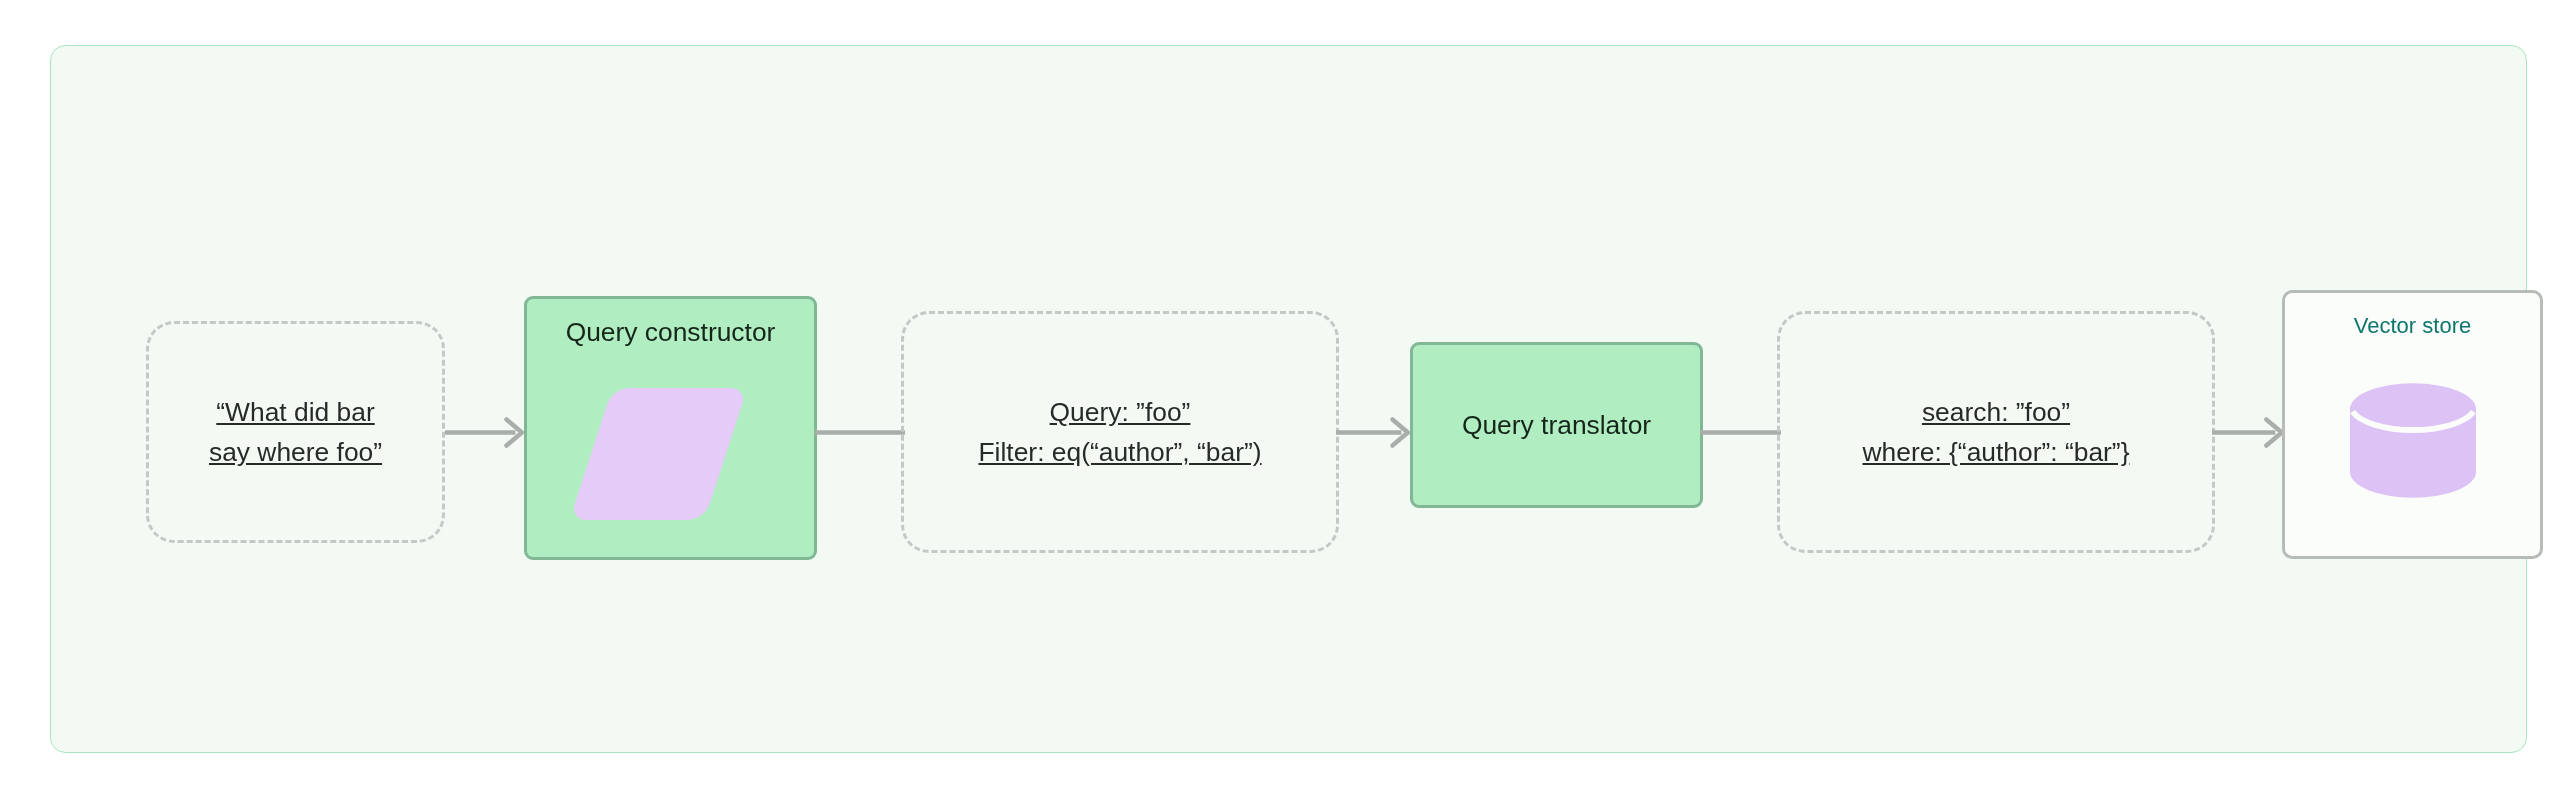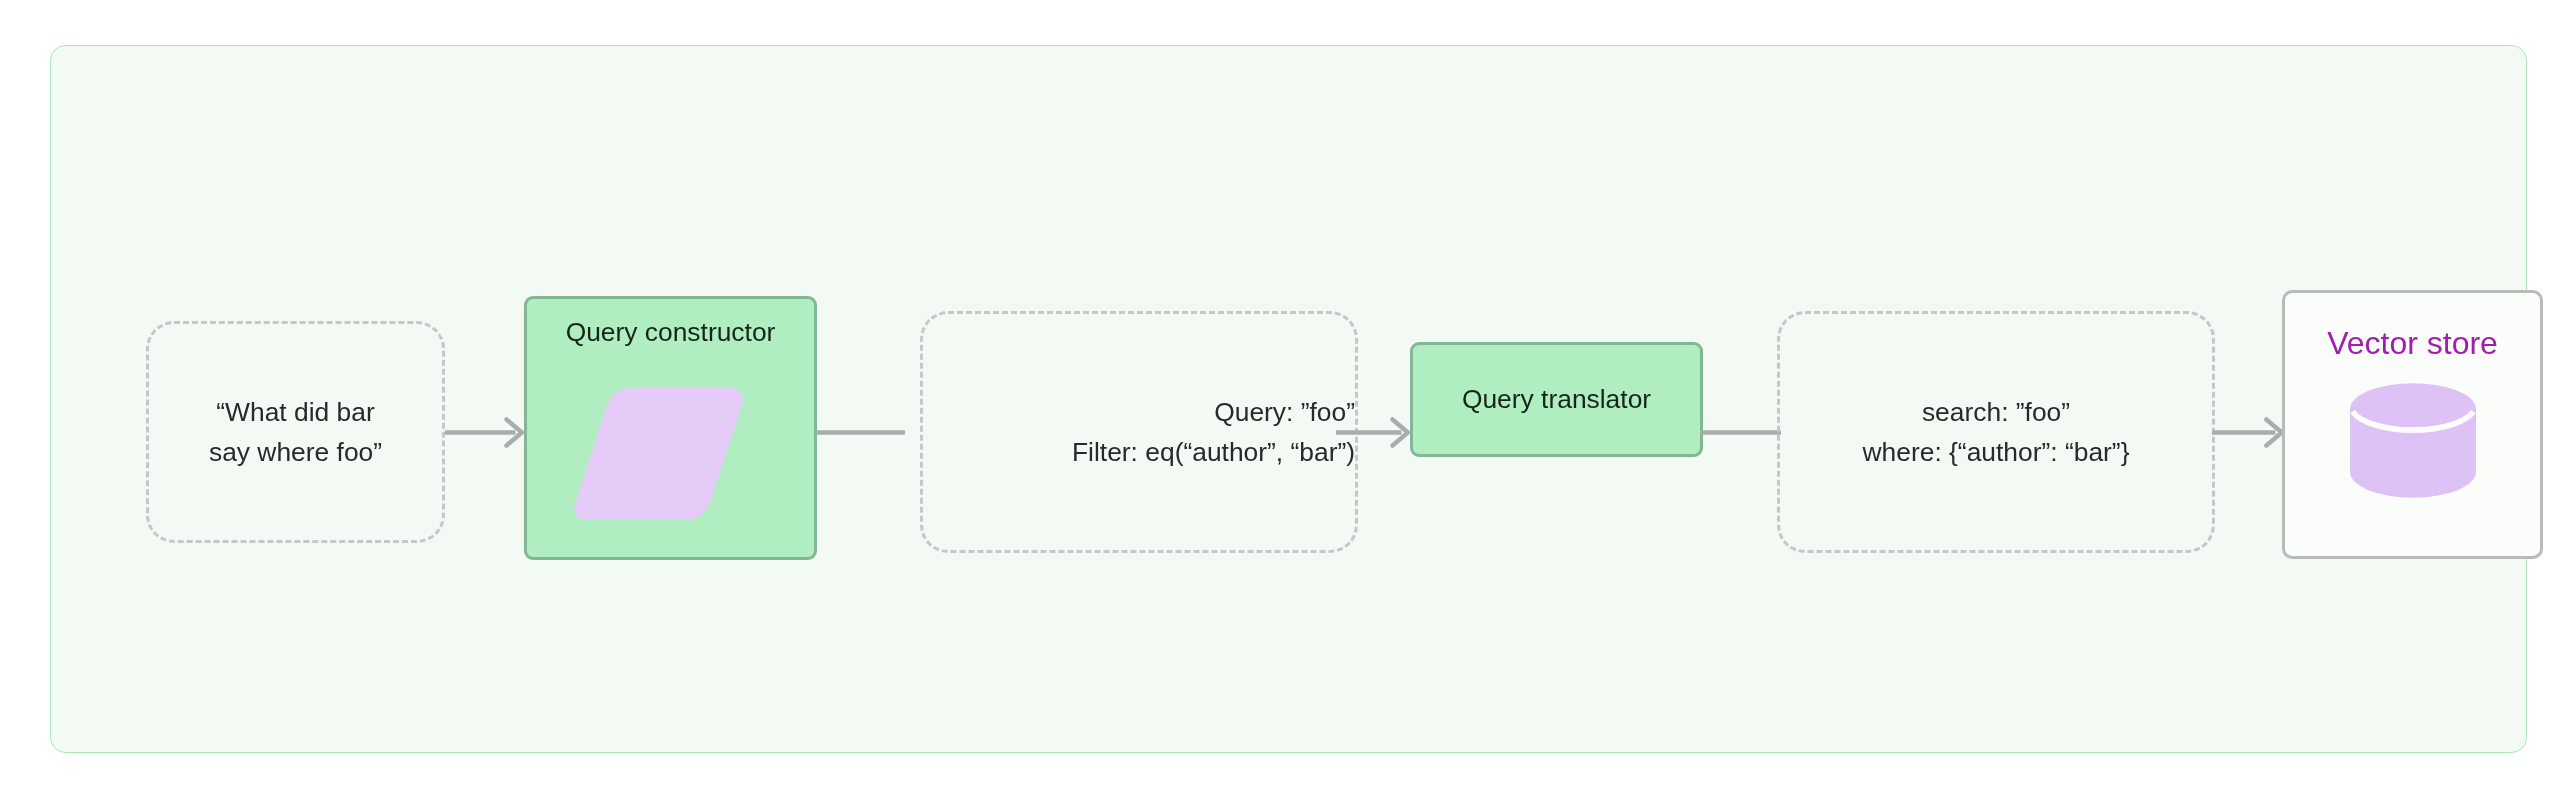--- a/index.html
+++ b/index.html
@@ -72,20 +72,21 @@
     border: 3.9px dashed #c3c9c5;
     border-radius: 28px;
     background: transparent;
   }
   .node-dashed .line {
     font-size: 26.4px;
     color: #252b27;
     line-height: 1.52;
     white-space: nowrap;
     text-align: center;
+    text-decoration: underline;
   }
 
   
   .node-green {
     background: #b0eec1;
     border: 3.2px solid #82b796;
     border-radius: 9px;
   }
   .node-green .node-title {
     font-size: 26.4px;
@@ -111,54 +112,53 @@
     background: #e5cbf8;
     border-radius: 16.7px;
     transform: skewX(-18deg);
   }
 
   
   #node-query-translator {
     left: 1359px;
     top: 40px;
     width: 293px;
-    height: 115px;
+    height: 166px;
     justify-content: center;
   }
 
   
   #node-vector-store {
     left: 2231px;
     top: -11.6px;
     width: 261px;
     height: 269px;
     background: #fbfdfb;
     border: 3.2px solid #b7bcb8;
     border-radius: 10.3px;
     justify-content: flex-start;
     padding-top: 19.3px;
   }
   #node-vector-store .node-title {
-    font-size: 32px;
-    color: #a21caf;
-    white-space: nowrap;
-    margin-top: 12px;
+    font-size: 22px;
+    color: #0f766e;
+    white-space: nowrap;
   }
   #cylinder-glyph {
     position: absolute;
     left: 50%;
     transform: translateX(-50%);
     top: 90px;
     width: 126px;
     height: 115px;
   }
 
   
   #node-user-query    { left: 95px;  top: 19.3px;  width: 299px; height: 222px; }
-  #node-structured-query { left: 869px; top: 9px;  width: 438px; height: 242px; align-items: flex-end; }
+  #node-structured-query { left: 850px; top: 9px;  width: 438px; height: 242px; }
   #node-translated-query { left: 1726px; top: 9px;  width: 438px; height: 242px; }
 
   
   .connector {
     position: absolute;
     height: 39px;
     display: block;
   }
   #arrow-1 { left: 394px;  top: 111px; width: 82px; }
   #arrow-2 { left: 764px; top: 111px; width: 90px; }

